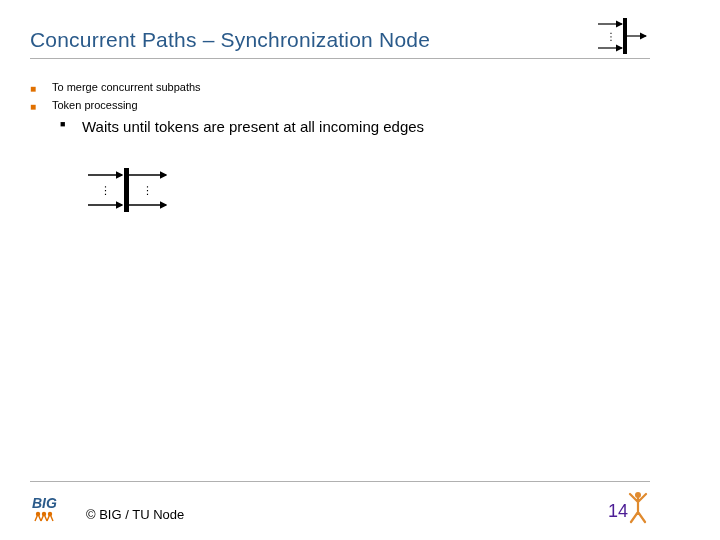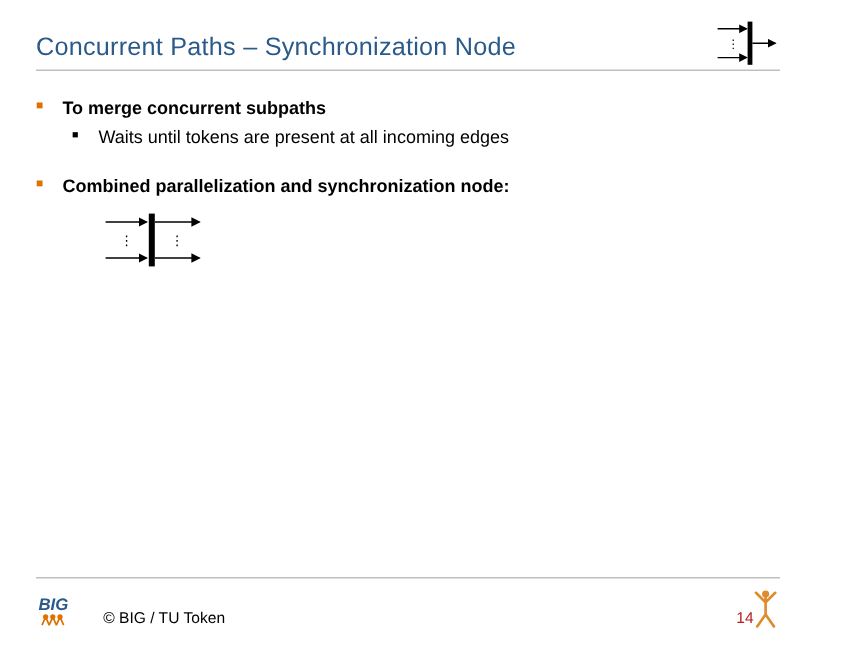--- a/index.html
+++ b/index.html
@@ -5,31 +5,31 @@
   * { box-sizing: border-box; margin: 0; padding: 0; }
   html, body { width: 720px; height: 540px; background: #fff; font-family: Arial, Helvetica, sans-serif; color: #000; }
   .slide { position: relative; width: 680px; height: 540px; }
   .header { position: absolute; top: 28px; left: 30px; right: 30px; }
   .title { color: #2a5a8a; font-size: 21px; font-weight: 400; letter-spacing: 0.2px; }
   .title-rule { margin-top: 6px; border: none; border-top: 1px solid #b0b0b0; }
   .header-diagram { position: absolute; top: 16px; right: 32px; width: 56px; height: 40px; }
   .content { position: absolute; top: 80px; left: 30px; right: 30px; }
   ul { list-style: none; }
   li { position: relative; }
-  .lvl1 { padding-left: 22px; font-size: 15px; line-height: 1.45; margin-bottom: 2px; font-weight: bold; }
+  .lvl1 { padding-left: 22px; font-size: 11px; line-height: 1.45; margin-bottom: 2px; }
   .lvl1::before { content: "■"; position: absolute; left: 0; top: 2px; color: #E07000; font-size: 10px; }
   .lvl2 { padding-left: 22px; font-size: 15px; line-height: 1.5; margin-bottom: 1px; margin-left: 30px; }
   .lvl2::before { content: "■"; position: absolute; left: 0; top: 2px; color: #000; font-size: 9px; }
   .gap { height: 18px; }
   .combined-diagram { margin-left: 52px; margin-top: 8px; }
   .footer-rule { position: absolute; left: 30px; right: 30px; bottom: 58px; border: none; border-top: 1px solid #b0b0b0; }
   .footer { position: absolute; left: 30px; right: 30px; bottom: 18px; height: 30px; display: flex; align-items: flex-end; }
   .logo { width: 44px; height: 28px; }
   .copyright { margin-left: 12px; font-size: 13px; color: #000; }
-  .pagenum { position: absolute; right: 22px; bottom: 0; font-size: 13px; color: #b91c1c; margin-top: 20px; }
+  .pagenum { position: absolute; right: 22px; bottom: 0; font-size: 18px; color: #4c1d95; margin-top: 20px; }
   .person-icon { position: absolute; right: 0; bottom: -2px; width: 24px; height: 34px; }
 </style>
 </head>
 <body>
 
 <div class="slide">
 
   <div class="header">
     <div class="title">Concurrent Paths – Synchronization Node</div>
     <hr class="title-rule">
@@ -46,28 +46,26 @@
       <text x="14" y="24" font-size="10" fill="#000">⋮</text>
       <line x1="6" y1="32" x2="30" y2="32" stroke="#000" stroke-width="1.2" marker-end="url(#ah1)"></line>
       <rect x="31" y="2" width="4" height="36" fill="#000"></rect>
       <line x1="35" y1="20" x2="54" y2="20" stroke="#000" stroke-width="1.2" marker-end="url(#ah1)"></line>
     </svg>
   </div>
 
   <div class="content">
     <ul>
       <li class="lvl1">To merge concurrent subpaths</li>
+      <li class="lvl1">Token processing</li>
     </ul>
     <ul style="margin-top:0;">
       <li class="lvl2">Waits until tokens are present at all incoming edges</li>
     </ul>
     <div class="gap"></div>
-    <ul>
-      <li class="lvl1">Combined parallelization and synchronization node:</li>
-    </ul>
     <div class="combined-diagram">
       <svg viewBox="0 0 100 50" width="100" height="50">
         <defs>
           <marker id="ah2" markerWidth="6" markerHeight="6" refX="5" refY="3" orient="auto">
             <path d="M0,0 L6,3 L0,6 Z" fill="#000"></path>
           </marker>
         </defs>
         <line x1="6" y1="10" x2="40" y2="10" stroke="#000" stroke-width="1.3" marker-end="url(#ah2)"></line>
         <text x="18" y="29" font-size="11" fill="#000">⋮</text>
         <line x1="6" y1="40" x2="40" y2="40" stroke="#000" stroke-width="1.3" marker-end="url(#ah2)"></line>
@@ -84,21 +82,21 @@
   <div class="footer">
     <div class="logo">
       <svg viewBox="0 0 44 28" width="44" height="28">
         <text x="2" y="14" font-size="14" font-weight="bold" font-style="italic" fill="#2a5a8a">BIG</text>
         <circle cx="8" cy="20" r="2.2" fill="#E07000"></circle>
         <circle cx="14" cy="20" r="2.2" fill="#E07000"></circle>
         <circle cx="20" cy="20" r="2.2" fill="#E07000"></circle>
         <path d="M5,27 L8,20 L11,27 M11,27 L14,20 L17,27 M17,27 L20,20 L23,27" stroke="#E07000" stroke-width="1.4" fill="none"></path>
       </svg>
     </div>
-    <div class="copyright">© BIG / TU Token</div>
+    <div class="copyright">© BIG / TU Node</div>
     <div class="pagenum">14</div>
     <div class="person-icon">
       <svg viewBox="0 0 24 34" width="24" height="34">
         <circle cx="12" cy="5" r="3" fill="#E08A2E"></circle>
         <path d="M12,8 L12,22 M12,12 L4,4 M12,12 L20,4 M12,22 L5,32 M12,22 L19,32" stroke="#E08A2E" stroke-width="2.2" fill="none" stroke-linecap="round"></path>
       </svg>
     </div>
   </div>
 
 </div>

